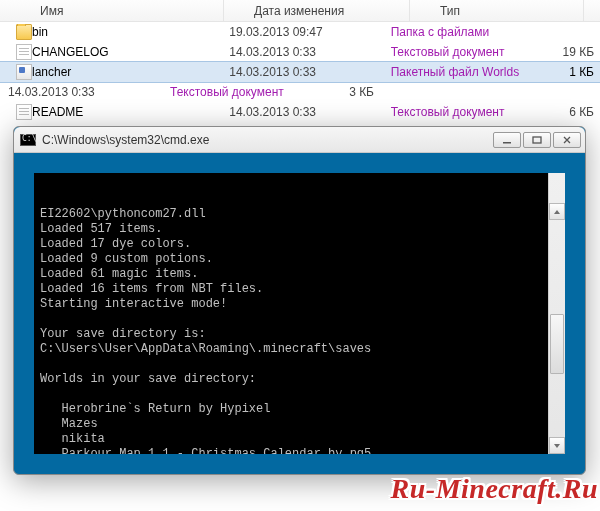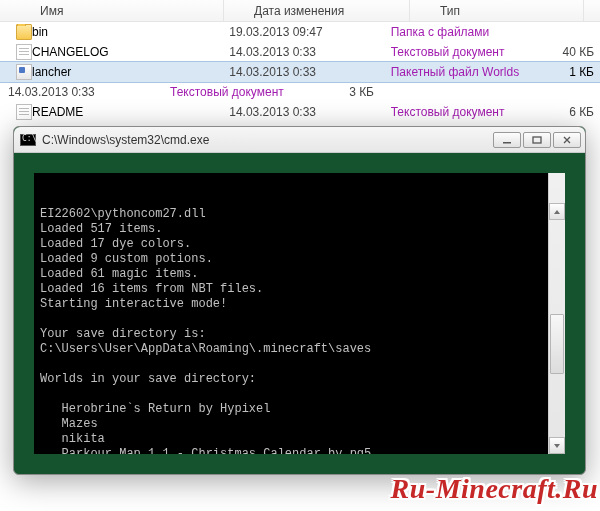--- a/index.html
+++ b/index.html
@@ -37,21 +37,21 @@
   .ico.folder { background:linear-gradient(#ffe9a6,#f7c94f); border:1px solid #d8a93a; border-radius:1px; position:relative; }
   .ico.folder::before{content:"";position:absolute;top:-3px;left:0;width:7px;height:3px;background:#f7c94f;border:1px solid #d8a93a;border-bottom:none;border-radius:1px 1px 0 0;}
   .ico.txt { background:#fff; border:1px solid #bfbfbf; position:relative; }
   .ico.txt::after{content:"";position:absolute;top:3px;left:2px;right:2px;height:1px;background:#bdbdbd;box-shadow:0 3px 0 #bdbdbd,0 6px 0 #bdbdbd;}
   .ico.bat { background:linear-gradient(#fff,#e8e8e8); border:1px solid #bfbfbf; position:relative; }
   .ico.bat::before{content:"";position:absolute;top:2px;left:2px;width:6px;height:6px;background:#4e79c7;border-radius:1px;}
 
   
   .cmd {
     position:absolute; left:13px; top:126px; width:573px; height:349px;
-    background:#14532d; border:1px solid #8a8a8a; border-radius:6px;
+    background:#0369a1; border:1px solid #8a8a8a; border-radius:6px;
     box-shadow:0 6px 30px rgba(0,0,0,.35);
     display:flex; flex-direction:column;
   }
   .cmd-title {
     height:26px; display:flex; align-items:center;
     background:linear-gradient(#f6f6f6,#e7e7e7);
     border-bottom:1px solid #c9c9c9;
     border-radius:6px 6px 0 0;
     padding:0 4px 0 6px;
   }
@@ -113,21 +113,21 @@
       <div class="c tp">Папка с файлами</div>
       <div class="c sz"></div>
     </div>
     <div class="row">
       <div class="c nm">
         <span class="ico txt"></span>
         <span>CHANGELOG</span>
       </div>
       <div class="c dt">14.03.2013 0:33</div>
       <div class="c tp">Текстовый документ</div>
-      <div class="c sz">40 КБ</div>
+      <div class="c sz">19 КБ</div>
     </div>
     <div class="row sel">
       <div class="c nm">
         <span class="ico bat"></span>
         <span>lancher</span>
       </div>
       <div class="c dt">14.03.2013 0:33</div>
       <div class="c tp">Пакетный файл Worlds</div>
       <div class="c sz sel">1 КБ</div>
     </div>

